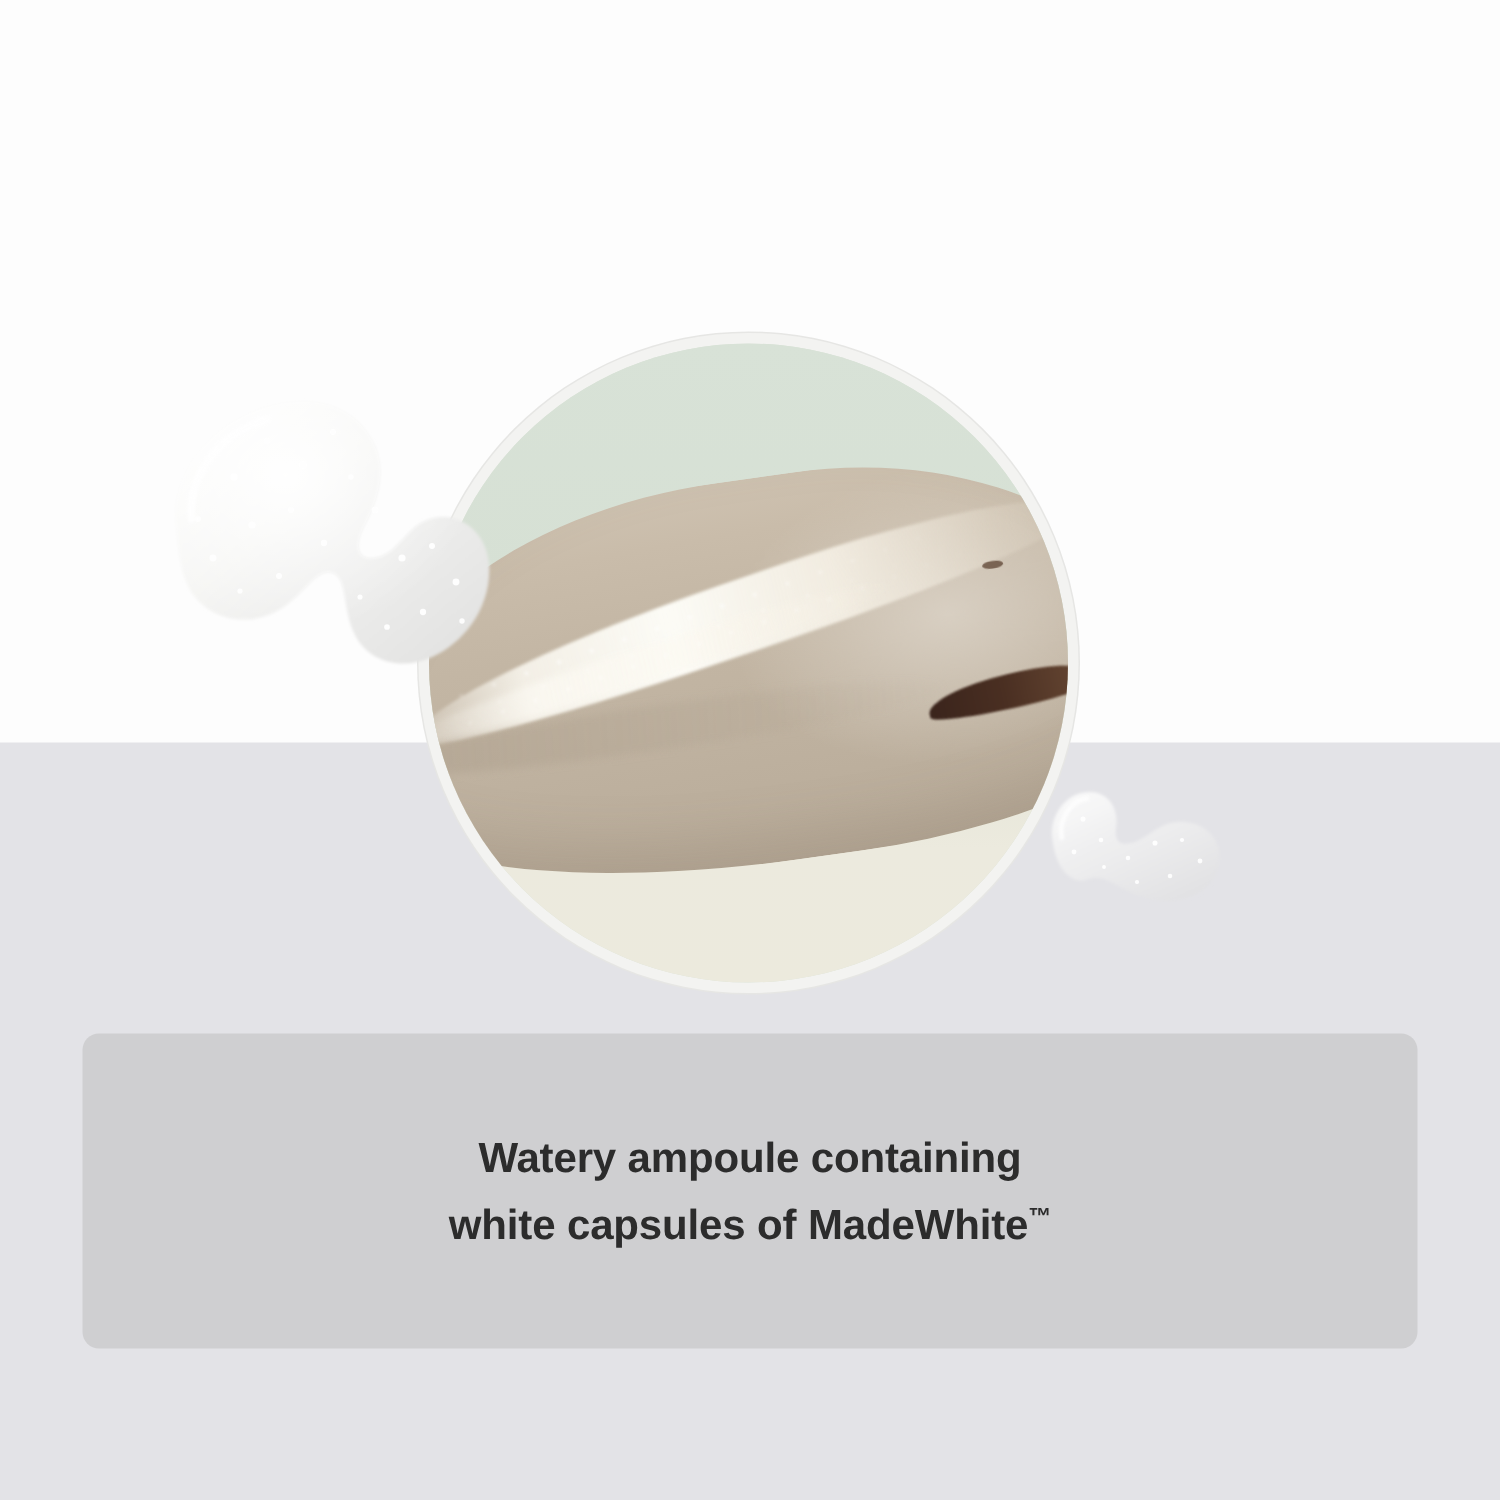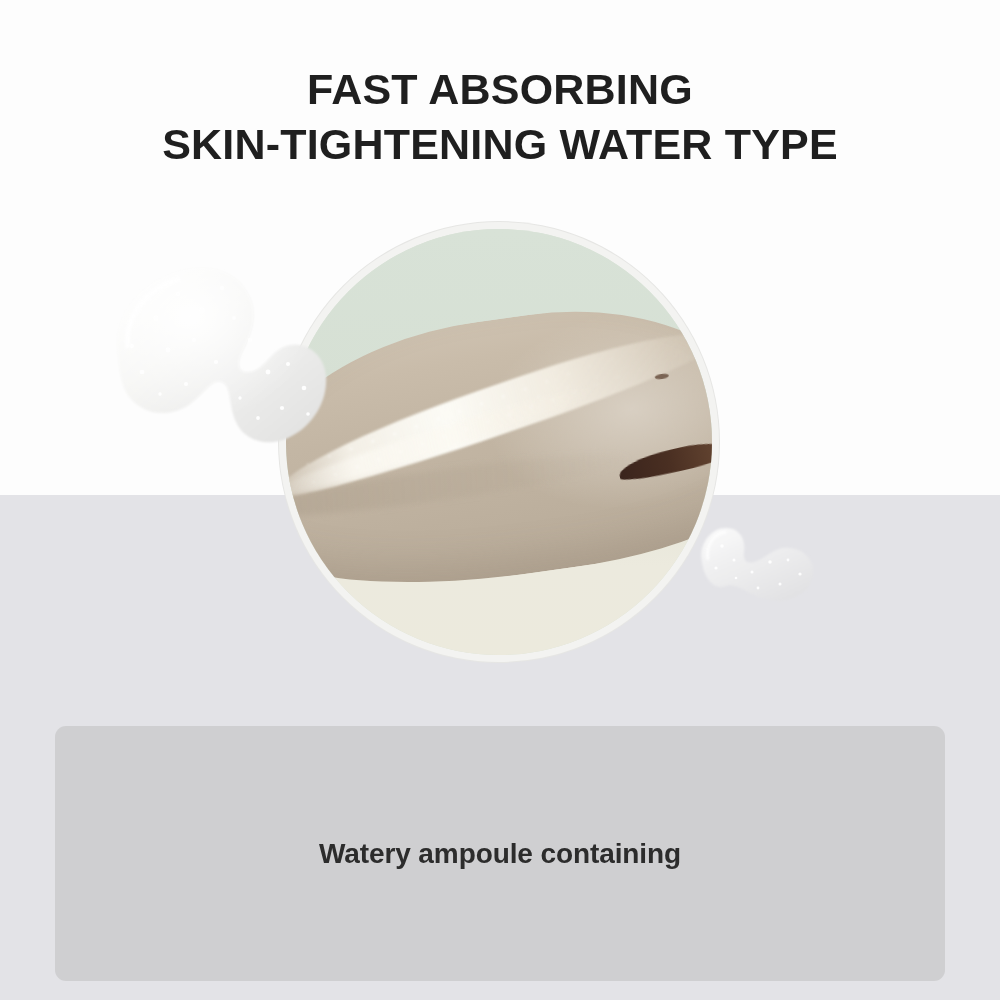--- a/index.html
+++ b/index.html
@@ -182,23 +182,23 @@
     z-index: 5;
   }
   .swatch svg { display: block; overflow: visible; }
   .swatch-left  { left: 98px;  top: 222px; width: 250px; height: 240px; }
   .swatch-right { left: 692px; top: 516px; width: 130px; height: 100px; }
 
   
   .copy-panel {
     position: absolute;
     left: 55px;
-    top: 726px;
+    top: 689px;
     width: 890px;
-    height: 255px;
+    height: 210px;
     background: #cfcfd1;
     border-radius: 11px;
     z-index: 6;
     display: flex;
     flex-direction: column;
     align-items: center;
     justify-content: center;
   }
   .copy-line {
     text-align: center;
@@ -225,24 +225,20 @@
     font-weight: bold;
   }
 </style>
 </head>
 <body>
 
 <div id="page">
 
   <div class="band-lower"></div>
 
-  <div class="headline">
-    <span class="headline-line l1">FAST ABSORBING</span>
-    <span class="headline-line l2">SKIN-TIGHTENING WATER TYPE</span>
-  </div>
 
   <div class="swatch swatch-left">
     <svg viewBox="0 0 250 240" width="250" height="240" aria-hidden="true">
       <defs>
         <linearGradient id="gelA" x1="0" y1="0" x2="1" y2="1">
           <stop offset="0%" stop-color="#ffffff"></stop>
           <stop offset="35%" stop-color="#f6f6f4"></stop>
           <stop offset="65%" stop-color="#ececeb"></stop>
           <stop offset="100%" stop-color="#e0e0df"></stop>
         </linearGradient>
@@ -355,15 +351,18 @@
           <circle cx="88" cy="68" r="1.5"></circle>
         <circle cx="66" cy="72" r="1.4"></circle>
           <circle cx="44" cy="62" r="1.3"></circle>
       </g>
       <path d="M16 44 C 13 30, 22 17, 34 16" stroke="#ffffff" stroke-width="3" fill="none" opacity="0.8" filter="url(#softBlur2)"></path>
     </svg>
   </div>
 
   <div class="copy-panel">
     <div class="copy-line bold">Watery ampoule containing</div>
+    <div class="copy-line bold">
+      <span>white capsules of MadeWhite</span><span class="tm">™</span>
+    </div>
   </div>
 
 </div>
 
 </body></html>

